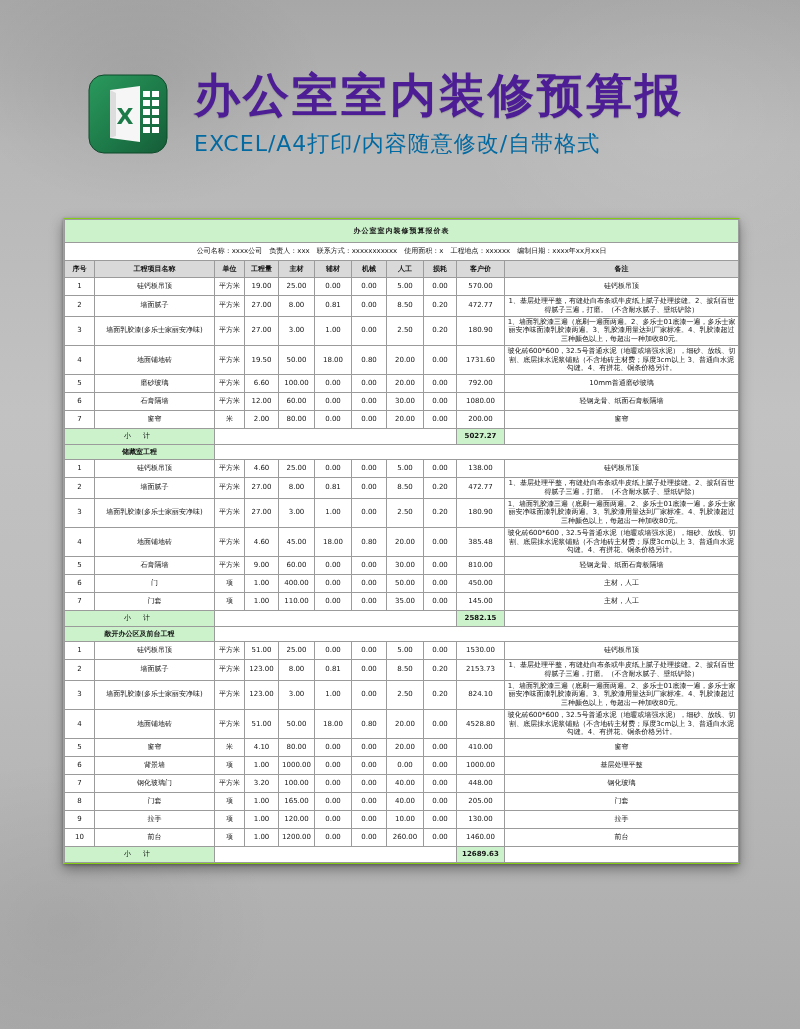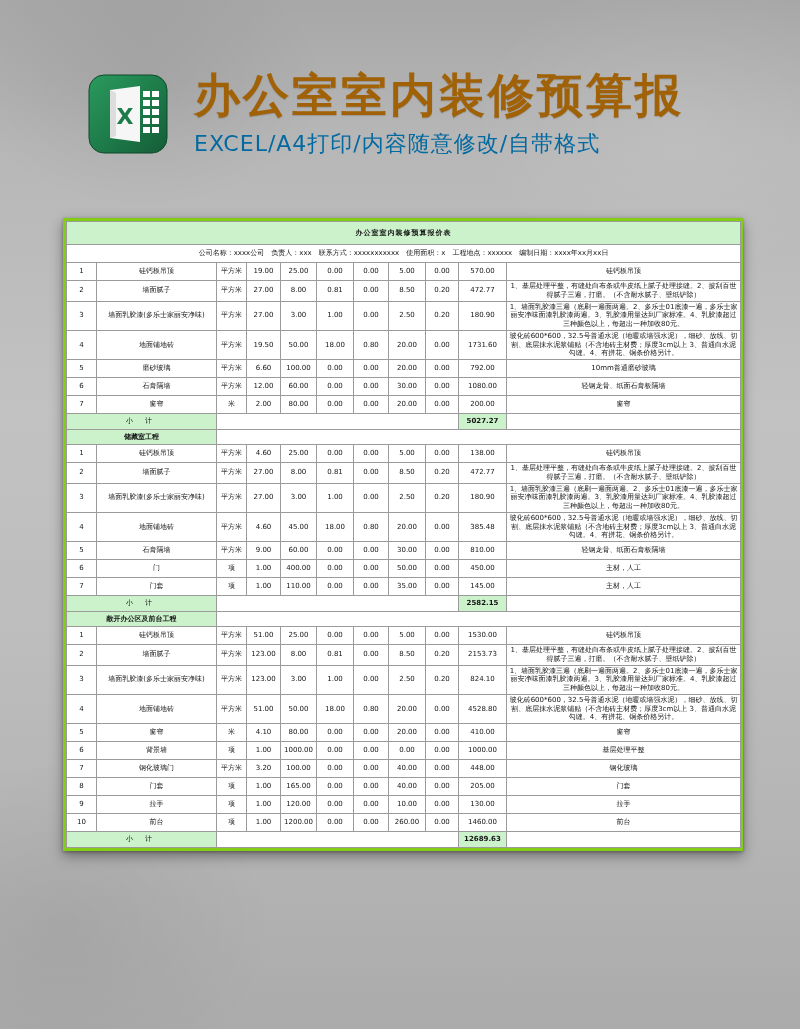--- a/index.html
+++ b/index.html
@@ -13,28 +13,28 @@
     background:
       radial-gradient(260px 180px at 18% 8%, rgba(0,0,0,.07), transparent 70%),
       radial-gradient(300px 220px at 85% 12%, rgba(255,255,255,.10), transparent 70%),
       radial-gradient(420px 300px at 50% 55%, rgba(255,255,255,.10), transparent 75%),
       radial-gradient(300px 240px at 8% 90%, rgba(0,0,0,.06), transparent 70%);
   }
   .app-header{position:absolute;left:88px;top:70px;display:flex;align-items:flex-start;}
   .excel-icon{width:80px;height:80px;flex:0 0 auto;margin-top:4px;}
   .header-text{margin-left:26px;}
   .page-title{
-    color:#a16207;font-size:46px;font-weight:bold;letter-spacing:3px;line-height:1.1;
+    color:#4c1d95;font-size:46px;font-weight:bold;letter-spacing:3px;line-height:1.1;
     text-shadow:0 1px 1px rgba(0,0,0,.15);white-space:nowrap;
   }
   .page-subtitle{color:#0369a1;font-size:22px;margin-top:8px;letter-spacing:1px;white-space:nowrap;}
 
   .sheet-card{
     position:absolute;left:63px;top:218px;width:674px;background:#404040;
-    border:3px solid #84cc16;
+    border:1px solid #84cc16;
     box-shadow:0 5px 12px rgba(0,0,0,.38), 0 1px 3px rgba(0,0,0,.3);
   }
   table.sheet{border-collapse:collapse;table-layout:fixed;width:674px;background:#fff;}
   table.sheet td{
     border:1px solid #9b9b9b;padding:1px 2px;font-size:7px;color:#141414;
     text-align:center;vertical-align:middle;overflow:hidden;line-height:1.25;
     font-family:"DejaVu Sans","Liberation Sans",sans-serif;
   }
   td.t-title{background:var(--lg);font-weight:bold;font-size:11px;height:20px;letter-spacing:1px;}
   td.t-info{font-size:7px;font-weight:normal;text-align:left;height:15px;padding-left:5px;}
@@ -98,20 +98,33 @@
         <col style="width:48px">
         <col style="width:234px">
     </colgroup>
     <tbody id="sheet-body">
         <tr>
           <td class="t-title" colspan="11">办公室室内装修预算报价表</td>
         </tr>
         <tr>
           <td class="t-info" colspan="11">公司名称：xxxx公司　负责人：xxx　联系方式：xxxxxxxxxxx　使用面积：x　工程地点：xxxxxx　编制日期：xxxx年xx月xx日</td>
         </tr>
+        <tr class="t-colhead">
+          <td>序号</td>
+          <td>工程项目名称</td>
+          <td>单位</td>
+          <td>工程量</td>
+          <td>主材</td>
+          <td>辅材</td>
+          <td>机械</td>
+          <td>人工</td>
+          <td>损耗</td>
+          <td>客户价</td>
+          <td>备注</td>
+        </tr>
         <tr>
           <td class="data-h">1</td>
           <td class="row-name data-h">硅钙板吊顶</td>
           <td class="data-h">平方米</td>
           <td class="num data-h">19.00</td>
           <td class="num data-h">25.00</td>
           <td class="num data-h">0.00</td>
           <td class="num data-h">0.00</td>
           <td class="num data-h">5.00</td>
           <td class="num data-h">0.00</td>

